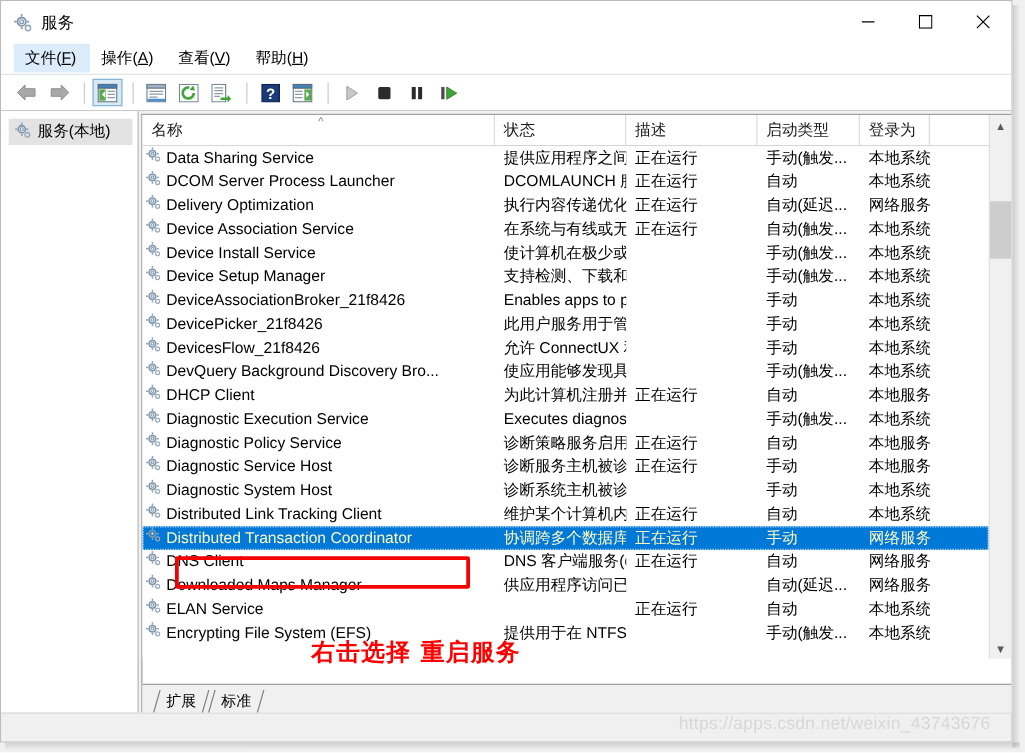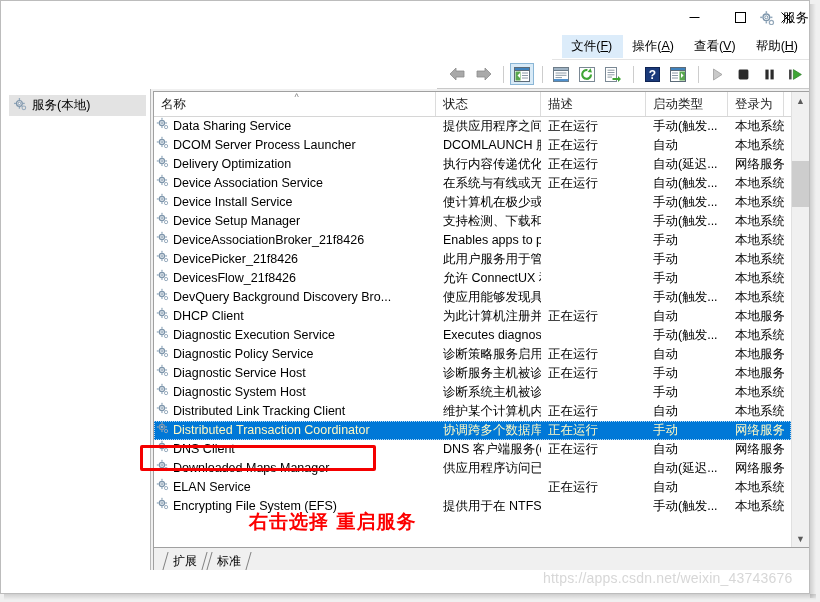--- a/index.html
+++ b/index.html
@@ -23,21 +23,20 @@
   .window {
     position: absolute;
     left: 0; top: 0;
     width: 810px;
     height: 594px;
     background: #ffffff;
     border: 1px solid #bcbcbc;
     box-sizing: border-box;
     display: flex;
     flex-direction: column;
-    align-items: flex-end;
   }
   .shadow-r {
     position: absolute;
     left: 810px; top: 4px;
     width: 6px; height: 594px;
     background: linear-gradient(to right, rgba(0,0,0,0.14), rgba(0,0,0,0));
   }
   .shadow-b {
     position: absolute;
     left: 4px; top: 594px;
@@ -127,21 +126,21 @@
   }
 
   
   .body {
     flex: 1 1 auto;
     display: flex;
     min-height: 0;
     background: #f0f0f0;
   }
   .left-pane {
-    width: 148px;
+    width: 110px;
     flex: 0 0 auto;
     background: #ffffff;
     border-right: 1px solid #b8b8b8;
     padding-top: 4px;
     box-sizing: border-box;
   }
   .tree-node {
     display: flex;
     align-items: center;
     margin: 2px 4px 0 6px;
@@ -156,20 +155,21 @@
     flex: 1 1 auto;
     display: flex;
     flex-direction: column;
     min-width: 0;
     background: #ffffff;
     border: 1px solid #a0a0a0;
     border-right: none;
     border-bottom: none;
     margin: 2px 0 0 2px;
     box-sizing: border-box;
+    gap: 20px;
   }
 
   
   .list-wrap {
     flex: 1 1 auto;
     display: flex;
     min-height: 0;
   }
   .list-col {
     flex: 1 1 auto;

